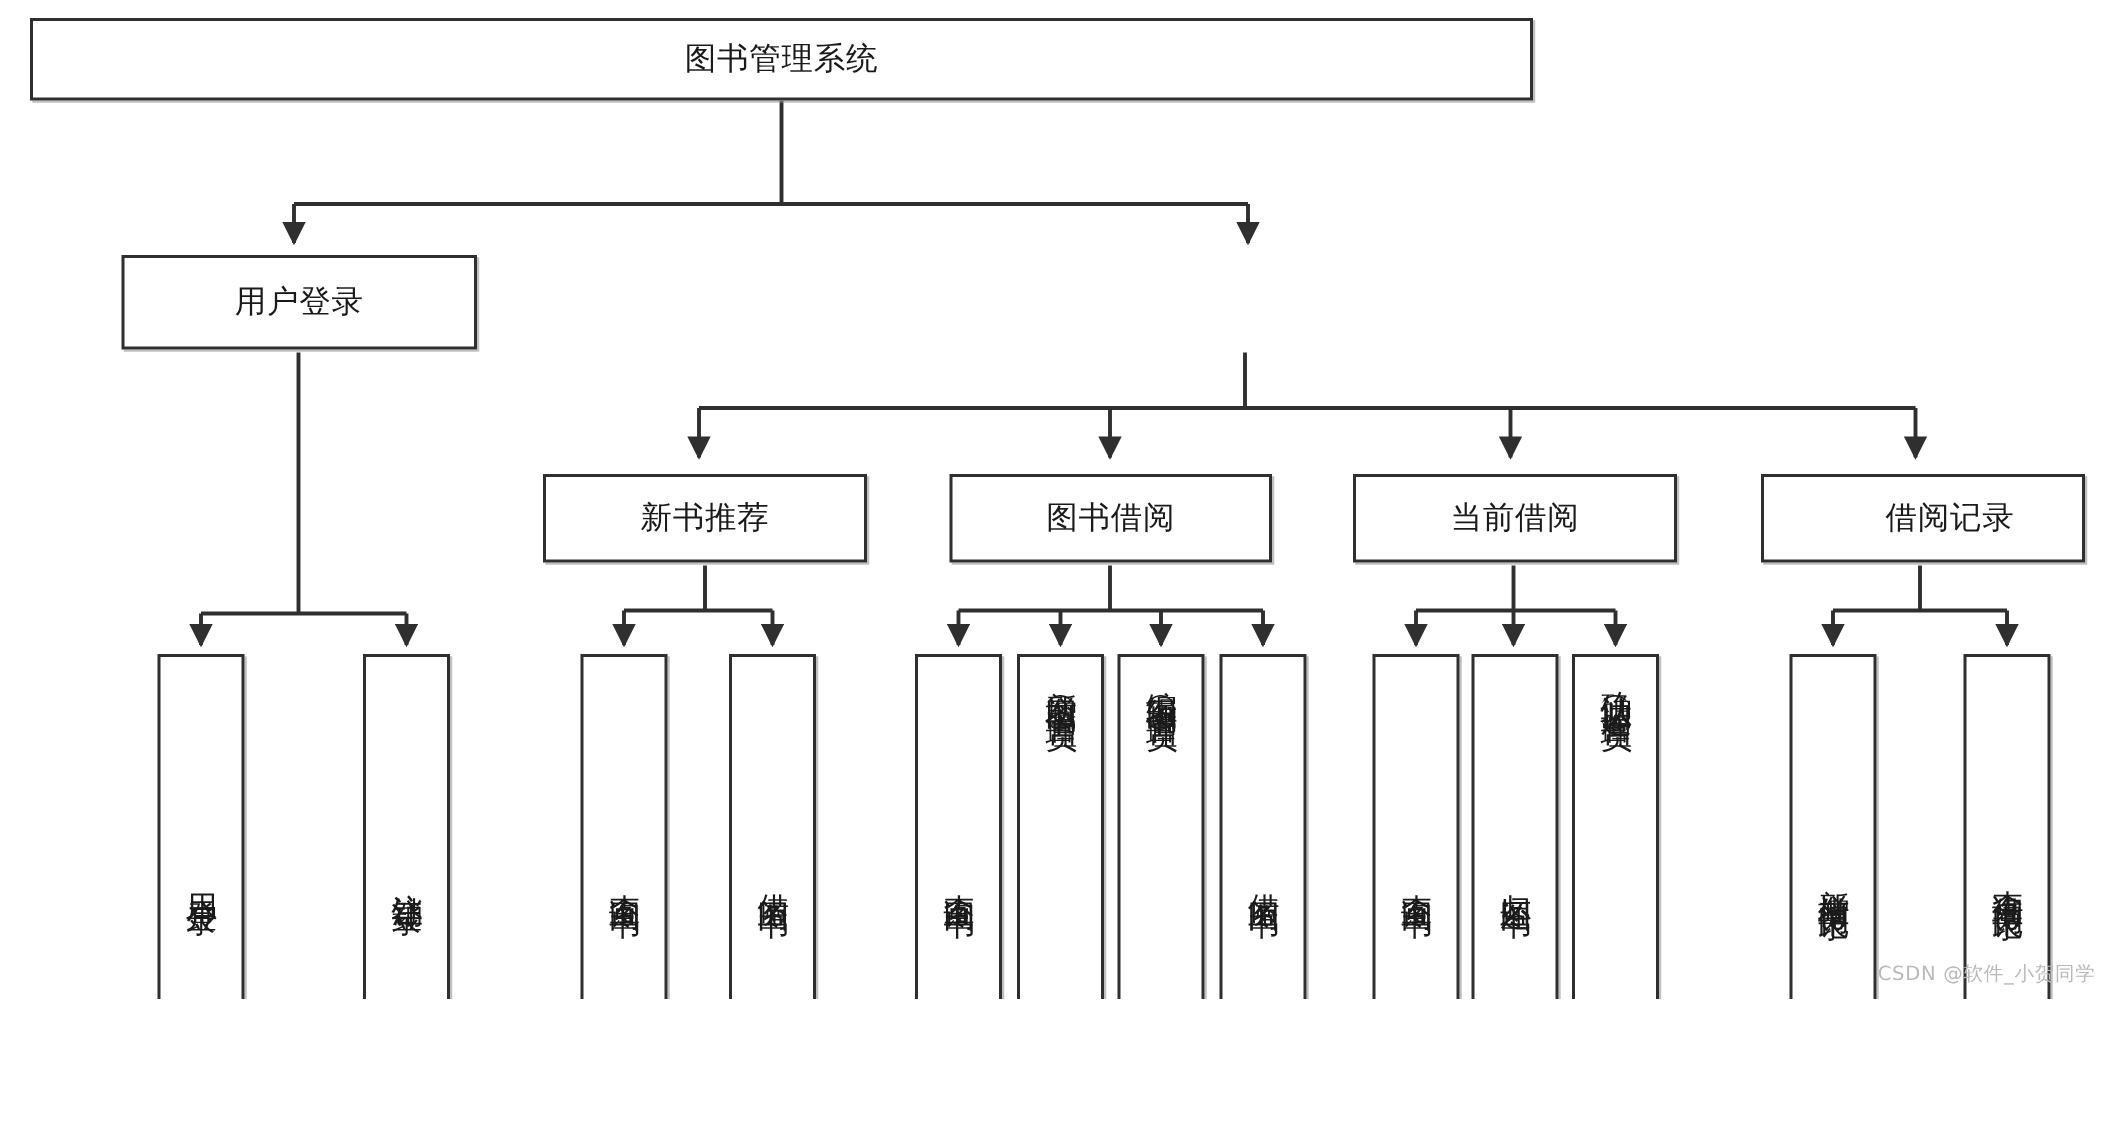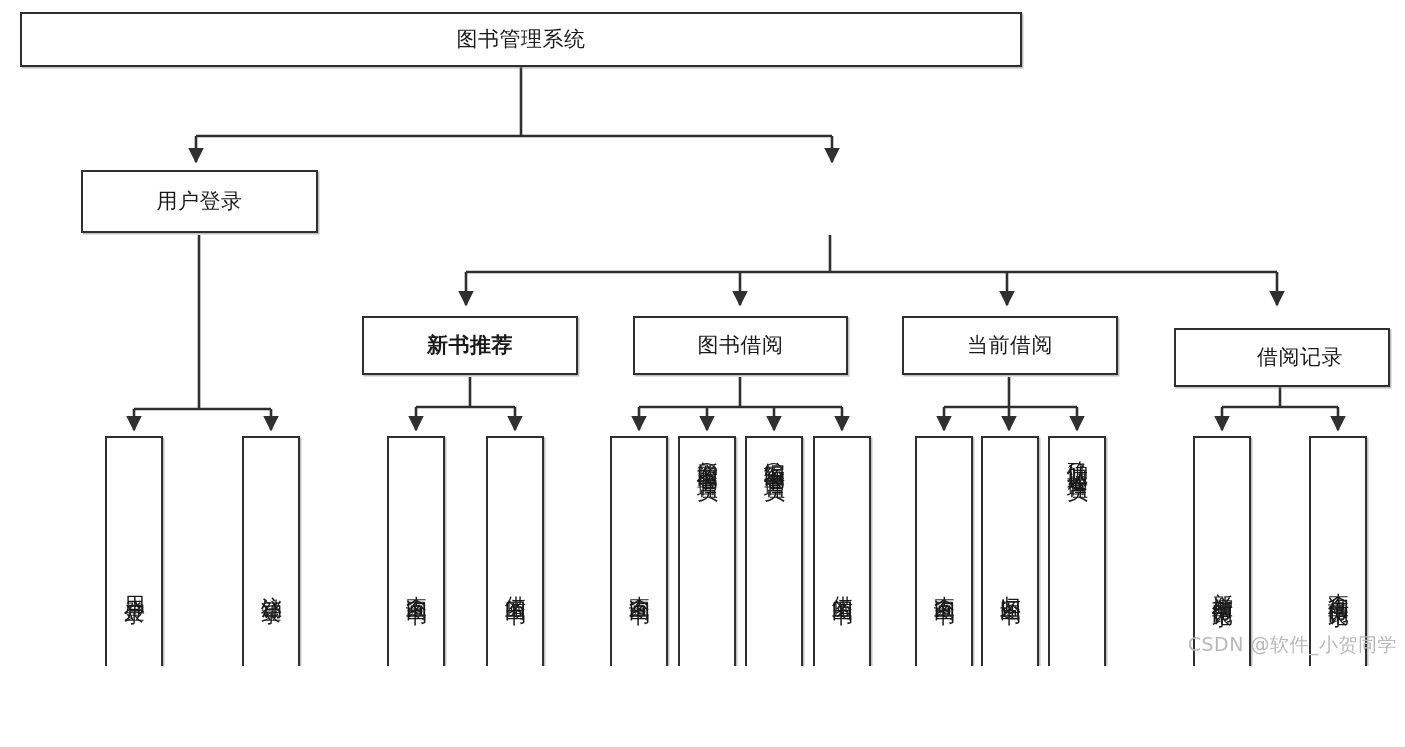--- a/index.html
+++ b/index.html
@@ -62,21 +62,21 @@
   .node.vertical.center-text .lbl {
     padding-top: 0;
   }
   .node.vertical.top-text .lbl {
     padding-top: 6px;
   }
   #watermark {
     position: absolute;
     right: 8px;
     bottom: 8px;
-    font-size: 19px;
+    font-size: 13px;
     color: #b9b9b9;
     letter-spacing: 0.5px;
     z-index: 5;
     font-family: "DejaVu Sans", "Liberation Sans", sans-serif;
     white-space: nowrap;
   }
 </style>
 </head>
 <body>
 
@@ -133,30 +133,30 @@
   </svg>
 
   <div class="node" style="left:20px; top:12px; width:1002px; height:55px;">
     <span class="lbl">图书管理系统</span>
   </div>
 
   <div class="node" style="left:81px; top:170px; width:237px; height:63px;">
     <span class="lbl">用户登录</span>
   </div>
 
-  <div class="node" style="left:362px; top:316px; width:216px; height:59px;font-weight:bold;">
+  <div class="node" style="left:362px; top:316px; width:216px; height:59px;">
     <span class="lbl">新书推荐</span>
   </div>
   <div class="node" style="left:633px; top:316px; width:215px; height:59px;font-family:Liberation Serif, serif;">
     <span class="lbl">图书借阅</span>
   </div>
   <div class="node" style="left:902px; top:316px; width:216px; height:59px;text-align:right;">
     <span class="lbl">当前借阅</span>
   </div>
-  <div class="node" style="left:1174px; top:328px; width:216px; height:59px;padding-left:36px;">
+  <div class="node" style="left:1174px; top:316px; width:216px; height:59px;padding-left:36px;">
     <span class="lbl">借阅记录</span>
   </div>
 
   <div class="node vertical center-text" style="left:105px; top:436px; width:58px; height:297px;">
     <span class="lbl">用户登录</span>
   </div>
   <div class="node vertical center-text" style="left:242px; top:436px; width:58px; height:297px;">
     <span class="lbl">注销登录</span>
   </div>
 

